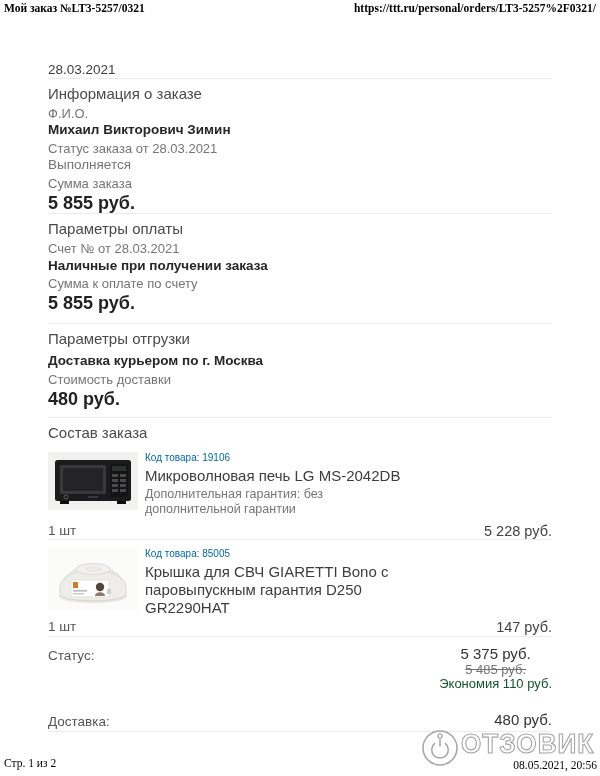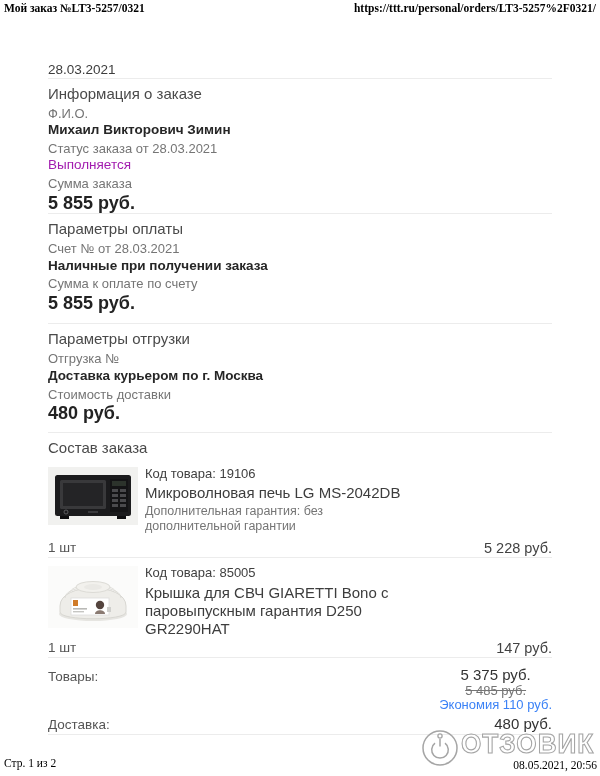--- a/index.html
+++ b/index.html
@@ -24,48 +24,48 @@
   }
   
   .content { position:absolute; left:48px; top:62px; width:504px; }
   .order-date { font-size:13.5px; line-height:16px; color:#3d3d3d; }
   hr.div { border:0; border-top:1px solid #ececec; margin:0; }
   .d1 { margin-top:7px; }
   .section { padding:6px 0 0 0; }
   .sec-heading { font-size:15px; line-height:18px; color:#4a4a4a; }
   .field { margin-top:4px; }
   .field .label { font-size:13px; line-height:1.1; color:#757575; }
-  .field .value { font-size:13.5px; line-height:1.1; color:#a21caf; padding-top:2px; }
+  .field .value { font-size:13.5px; line-height:1.1; color:#737373; padding-top:2px; }
   .field .value-bold { font-size:13.5px; line-height:1.1; color:#262626; font-weight:bold; padding-top:2px; }
   .field .value-sum { font-size:18px; line-height:1.15; color:#222222; font-weight:bold; padding-top:1px; }
   .pb10 { padding-bottom:10px; } .pb8 { padding-bottom:8px; } .pb2 { padding-bottom:2px; }
   
   .product { margin-top:10px; display:flex; }
   .product.second { margin-top:8px; }
   .product-img { width:90px; height:58px; margin-right:7px; flex:0 0 auto; }
   .product-img.cover { height:62px; }
   .product-info { max-width:260px; }
-  .product-code { font-size:13px; line-height:1.15; color:#404040; }
+  .product-code { font-size:10px; line-height:1.15; color:#0369a1; }
   .product-title { font-size:15px; line-height:1.2; color:#3d3d3d; margin-top:3px; }
   .product-note { font-size:12.5px; line-height:1.2; color:#757575; margin-top:2px; }
   .qty-row { display:flex; justify-content:space-between; margin-top:2px;
              font-size:13.5px; color:#555555; line-height:1.15; }
   .qty-row .price { color:#424242; font-size:14.5px; }
   .mt6 { margin-top:6px; }
   .hr-after-p1 { margin-top:5px; }
   .hr-after-p2 { margin-top:4px; }
   
   .totals { margin-top:8px; }
   .totals-row { display:flex; justify-content:space-between; }
-  .totals-row.second { margin-top:2px;align-items:center; }
+  .totals-row.second { margin-top:20px; }
   .totals-label { font-size:13.5px; color:#555555; line-height:1.3; padding-top:2px; }
   .totals-right { text-align:center; }
   .t-main { font-size:15px; color:#333333; line-height:1.2; }
   .t-old { font-size:13px; color:#757575; text-decoration:line-through; line-height:1.1; }
-  .t-save { font-size:13px; color:#3b82f6; line-height:1.1; }
+  .t-save { font-size:13px; color:#14532d; line-height:1.1; }
   .hr-final { margin-top:3px; }
   
   .watermark {
     position:absolute; right:2px; bottom:7px;
     display:flex; align-items:center;
   }
   .wm-text {
     font-size:27px; font-weight:700; letter-spacing:1px;
     color:transparent; -webkit-text-stroke:1.1px #a5a5a5;
     transform:scaleX(0.97); transform-origin:left center;
@@ -112,21 +112,20 @@
     <div class="field">
       <div class="label">Сумма к оплате по счету</div>
       <div class="value-sum">5 855 руб.</div>
     </div>
   </div>
   <hr class="div">
 
   <div class="section pb8">
     <div class="sec-heading">Параметры отгрузки</div>
     <div class="field">
-      <div class="label">Отгрузка №</div>
       <div class="value-bold">Доставка курьером по г. Москва</div>
     </div>
     <div class="field">
       <div class="label">Стоимость доставки</div>
       <div class="value-sum">480 руб.</div>
     </div>
   </div>
   <hr class="div">
 
   <div class="section pb2">
@@ -188,21 +187,21 @@
       </div>
     </div>
     <div class="qty-row">
       <span>1 шт</span>
       <span class="price">147 руб.</span>
     </div>
     <hr class="div hr-after-p2">
 
     <div class="totals">
       <div class="totals-row">
-        <span class="totals-label">Товары:</span>
+        <span class="totals-label">Статус:</span>
         <span class="totals-right">
           <div class="t-main">5 375 руб.</div>
           <div class="t-old">5 485 руб.</div>
           <div class="t-save">Экономия 110 руб.</div>
         </span>
       </div>
       <div class="totals-row second">
         <span class="totals-label">Доставка:</span>
         <span class="t-main">480 руб.</span>
       </div>

